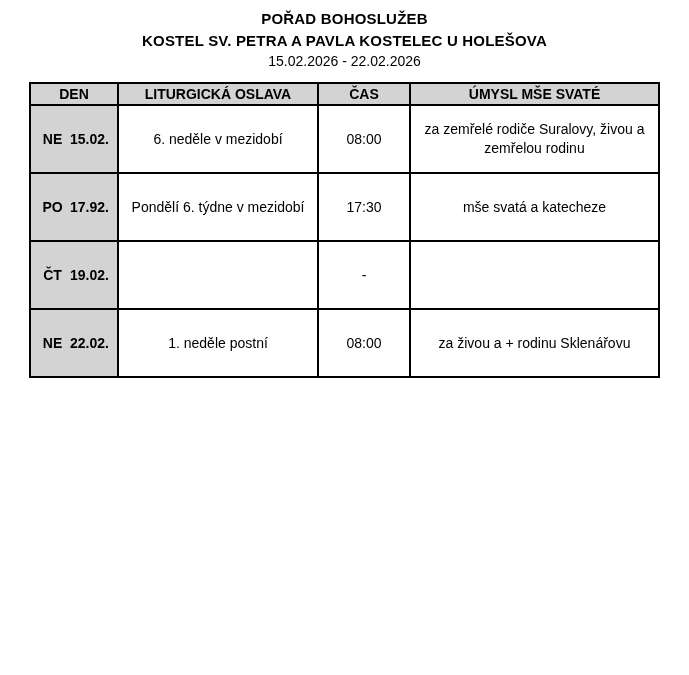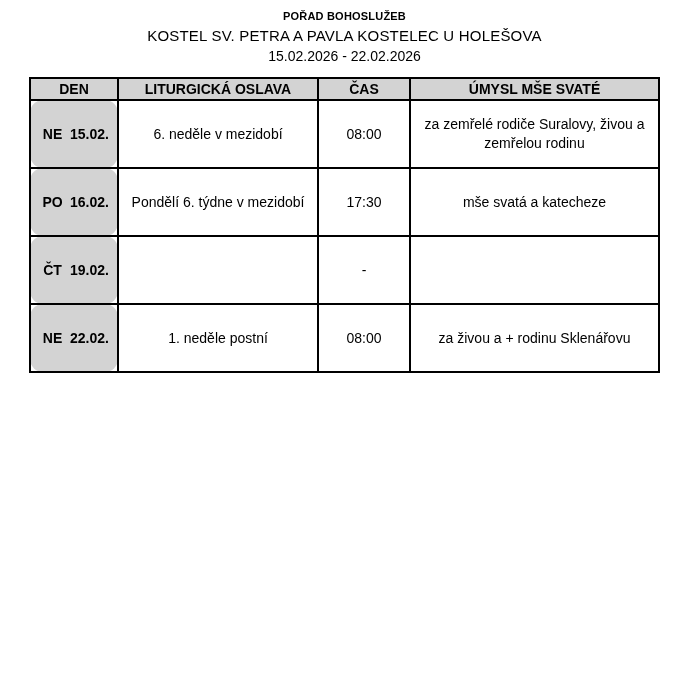--- a/index.html
+++ b/index.html
@@ -10,27 +10,27 @@
     width: 689px;
     height: 675px;
     font-family: "Liberation Sans", sans-serif;
     color: #000000;
   }
   .doc-header {
     text-align: center;
     padding-top: 10px;
   }
   .doc-title {
-    font-size: 11px;
+    font-size: 15px;
     font-weight: bold;
     letter-spacing: 0.2px;
   }
   .doc-subtitle {
     font-size: 15px;
-    font-weight: normal;
+    font-weight: bold;
     margin-top: 5px;
     letter-spacing: 0.2px;
   }
   .doc-daterange {
     font-size: 14px;
     margin-top: 4px;
   }
   table.schedule {
     border-collapse: collapse;
     table-layout: fixed;
@@ -56,21 +56,20 @@
     text-align: center;
     padding: 2px 6px;
     line-height: 1.35;
   }
   td.day-cell {
     background: #d3d3d3;
     font-weight: bold;
     text-align: left;
     padding-left: 6px;
     white-space: nowrap;
-    border-radius: 13px;
   }
   .day-abbrev {
     display: inline-block;
     min-width: 27px;
   }
   .col-den { width: 88px; }
   .col-oslava { width: 200px; }
   .col-cas { width: 92px; }
   .col-umysl { width: 249px; }
 </style>
@@ -106,21 +105,21 @@
           <span class="day-abbrev">NE</span>
           <span>15.02.</span>
         </td>
         <td>6. neděle v mezidobí</td>
         <td>08:00</td>
         <td>za zemřelé rodiče Suralovy, živou a zemřelou rodinu</td>
       </tr>
       <tr>
         <td class="day-cell">
           <span class="day-abbrev">PO</span>
-          <span>16.02.</span>
+          <span>17.92.</span>
         </td>
         <td>Pondělí 6. týdne v mezidobí</td>
         <td>17:30</td>
         <td>mše svatá a katecheze</td>
       </tr>
       <tr>
         <td class="day-cell">
           <span class="day-abbrev">ČT</span>
           <span>19.02.</span>
         </td>

